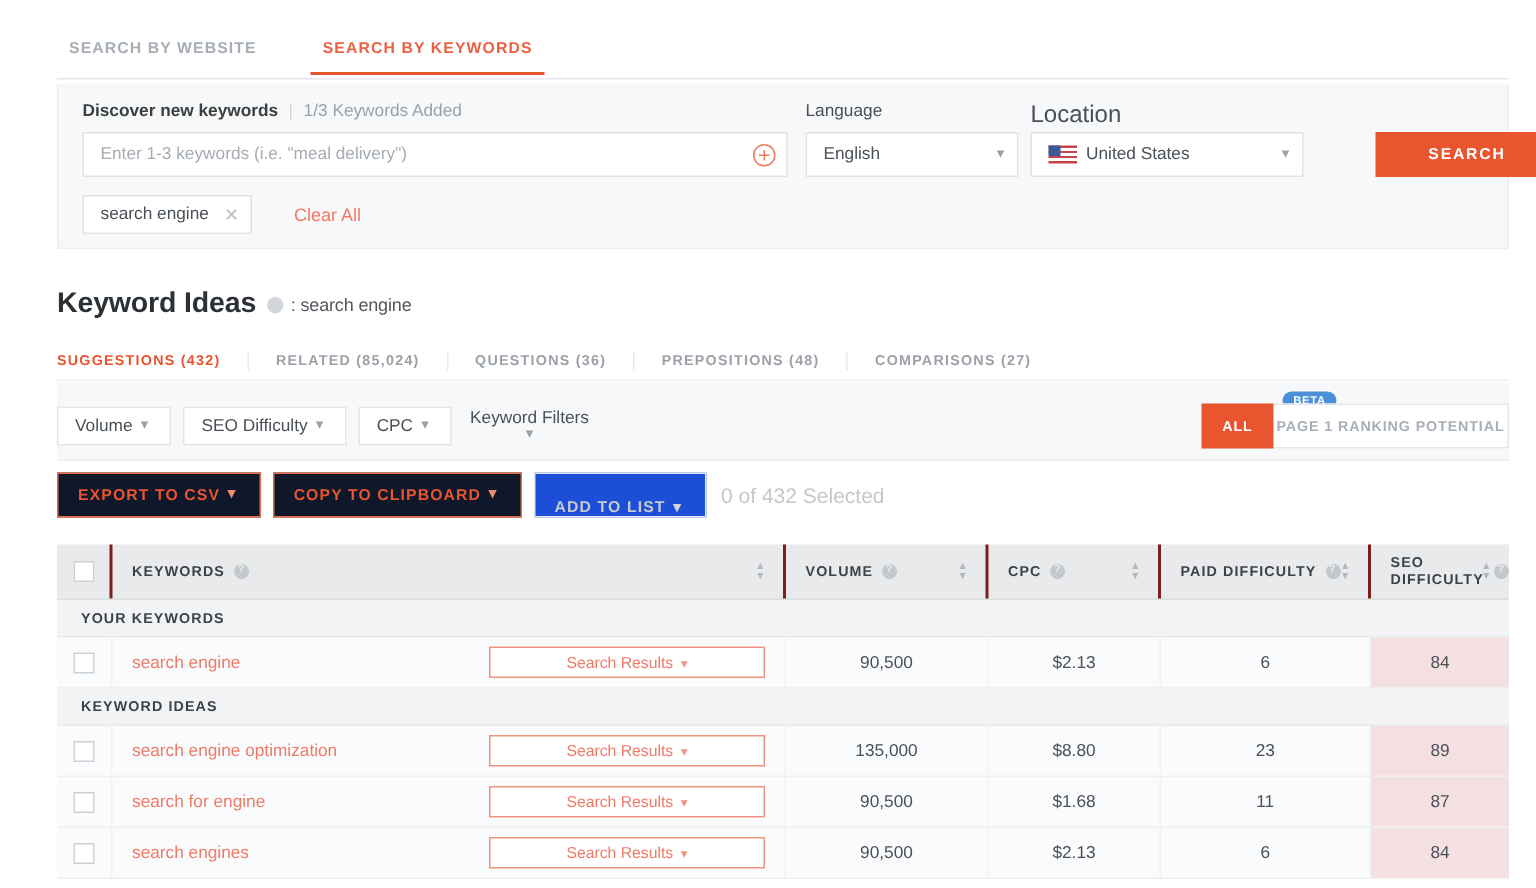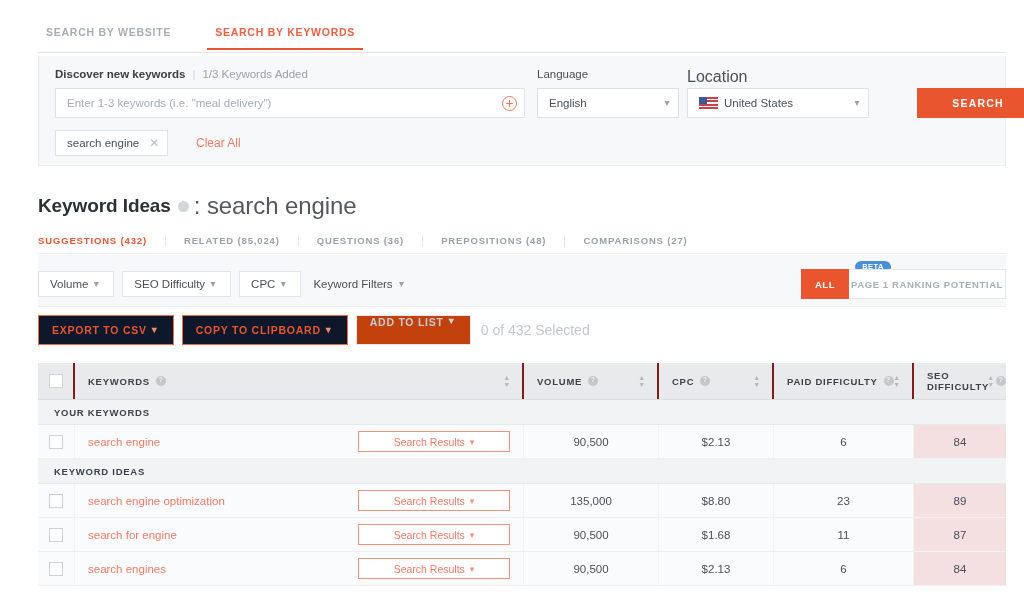--- a/index.html
+++ b/index.html
@@ -134,21 +134,21 @@
   
   .heading {
     position: absolute; left: 38px; top: 192px;
     display: flex; align-items: center;
   }
   .h-title { font-size: 19px; font-weight: bold; color: #2c3136; letter-spacing: -0.1px; }
   .h-info {
     width: 11px; height: 11px; border-radius: 50%; background: #d3d7db;
     margin: 0 5px 0 7px; align-self: center;
   }
-  .h-query { font-size: 24px; color: #53585e; letter-spacing: -0.1px; }
+  .h-query { font-size: 12px; color: #53585e; letter-spacing: -0.1px; }
 
   
   .sub-tabs {
     position: absolute; left: 38px; top: 228px; right: 18px;
     height: 26px; display: flex; align-items: center;
     border-bottom: 1px solid #eceef0;
   }
   .sub-tab {
     font-size: 9.5px; font-weight: bold; letter-spacing: 0.85px;
     color: #9aa1a9; padding: 0 18px; cursor: pointer; white-space: nowrap;
@@ -165,21 +165,21 @@
   }
   .filter-row { position: absolute; left: 38px; top: 271px; display: flex; align-items: center; gap: 8px; }
   .filter-pill {
     height: 26px; background: #fff; border: 1px solid #e2e5e8;
     display: flex; align-items: center; padding: 0 9px 0 11px;
     font-size: 11.5px; color: #4a5057; cursor: pointer;
   }
   .filter-pill .chev { width: 16px; }
   .filter-plain {
     display: flex; align-items: center; font-size: 11.5px;
-    color: #4a5057; cursor: pointer; margin-left: 4px;
+    color: #4a5057; cursor: pointer; margin-left: 4px; flex-direction: column;
   }
   .filter-plain .chev { width: 18px; }
 
   .toggle-group {
     position: absolute; right: 18px; top: 269px;
     display: flex; height: 30px; border: 1px solid #e4e7ea; background: #fff;
   }
   .toggle-all {
     width: 48px; background: #e8552f; color: #fff;
     font-size: 9.5px; font-weight: bold; letter-spacing: 0.6px;
@@ -206,21 +206,21 @@
   .btn-outline {
     height: 30px; border: 1px solid #ee6a49; color: #e8552f;
     background: #0f172a; display: flex; align-items: center;
     padding: 0 10px 0 13px; font-size: 10.5px; font-weight: bold;
     letter-spacing: 0.75px; cursor: pointer; margin-right: 8px;
     font-family: "Liberation Sans", sans-serif;
   }
   .btn-outline .chev { width: 16px; color: #ef8a70; }
   .btn-disabled {
     height: 30px; border: 1px solid #e6e9ec; color: #c6cbd0;
-    background: #c2410c; display: flex; align-items: flex-start;
+    background: #1d4ed8; display: flex; align-items: flex-end;
     padding: 0 10px 0 13px; font-size: 10.5px; font-weight: bold;
     letter-spacing: 0.75px; cursor: default;
     font-family: "Liberation Sans", sans-serif;
   }
   .btn-disabled .chev { width: 16px; color: #d2d6da; }
   .selected-count {
     margin-left: 10px; font-size: 14px; color: #c3c8cd;
   }
 
   
@@ -287,21 +287,21 @@
   }
   .td:last-child { border-right: none; }
   .td-center { justify-content: center; text-align: center; }
   .kw-link {
     color: #ef7a68; font-size: 11.5px; padding-left: 13px;
     cursor: pointer; white-space: nowrap;
   }
   .sr-btn {
     margin-left: auto; margin-right: 13px;
     border: 1px solid #f0927e; color: #ef7a68;
-    background: #fff; height: 21px; width: 152px;
+    background: #fff; height: 21px; width: 184px;
     display: flex; align-items: center; justify-content: center;
     font-size: 10.5px; cursor: pointer; gap: 5px;
     font-family: "Liberation Sans", sans-serif;
   }
   .sr-btn .sc { font-size: 9px; color: #f0927e; }
   .seo-cell { background: #f4dfe1; }
 </style>
 </head>
 <body>
 

